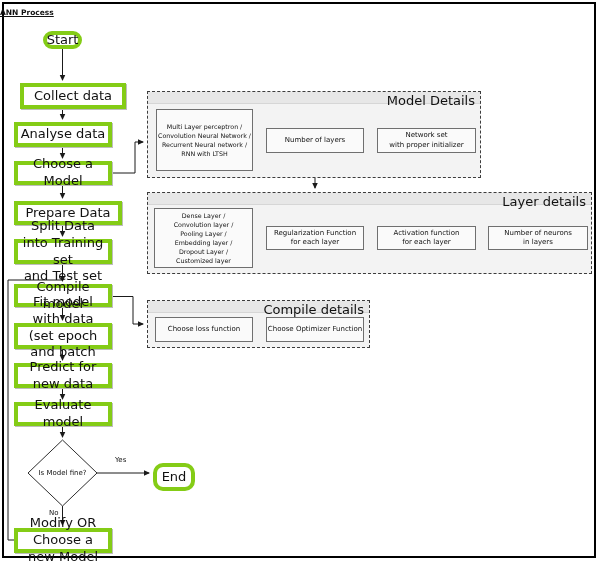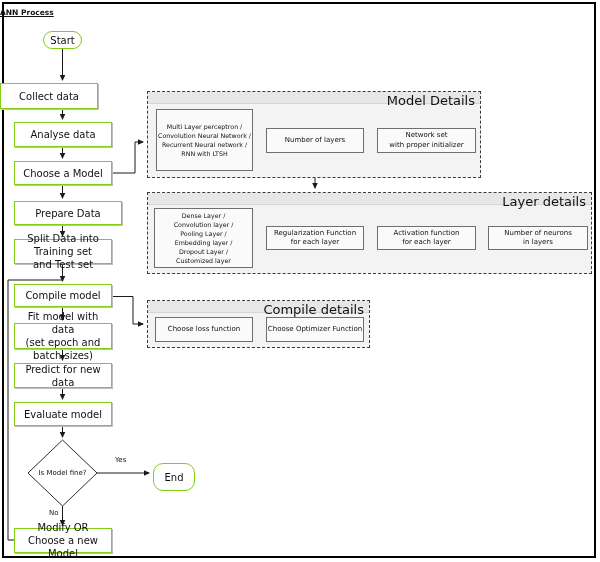--- a/index.html
+++ b/index.html
@@ -12,22 +12,22 @@
     position:absolute; left:2px; top:2px; width:594px; height:556px;
     border:2px solid #000; box-sizing:border-box;
   }
   .page-title {
     position:absolute; top:8px; left:0; width:542px; 
     font-size:7.5px; font-weight:bold; text-decoration:underline;
   }
   svg.wires { position:absolute; left:0; top:0; }
   .node {
     position:absolute; box-sizing:border-box; background:#ffffff;
-    border:1px solid #84cc16; display:flex; align-items:center; justify-content:center;
-    text-align:center; font-size:10px; line-height:1.3; white-space:pre-line;
+    border:4px solid #84cc16; display:flex; align-items:center; justify-content:center;
+    text-align:center; font-size:13px; line-height:1.3; white-space:pre-line;
     box-shadow:1px 1px 0 #bdbdbd;
   }
   .term { border-radius:10px; box-shadow:none; }
   .container {
     position:absolute; box-sizing:border-box; background:#f3f3f3;
     border:1px dashed #3c3c3c;
   }
   .container-header {
     position:absolute; left:0; right:0; top:0; height:11px;
     background:#e7e7e7; border-bottom:1px solid #d6d6d6;
@@ -111,21 +111,21 @@
 in layers</div>
 
 <div class="container" style="left:147px;top:300px;width:223px;height:48px">
   <div class="container-header"></div>
   <div class="container-title">Compile details</div>
 </div>
 <div class="inner" style="left:155px;top:317px;width:98px;height:25px">Choose loss function</div>
 <div class="inner" style="left:266px;top:317px;width:98px;height:25px">Choose Optimizer Function</div>
 
 <div class="node term" style="left:43px;top:31px;width:39px;height:18px">Start</div>
-<div class="node" style="left:0;top:83px;width:98px;height:26px">Collect data</div>
+<div class="node" style="left:20px;top:83px;width:106px;height:26px">Collect data</div>
 <div class="node" style="left:14px;top:122px;width:98px;height:25px">Analyse data</div>
 <div class="node" style="left:14px;top:161px;width:98px;height:24px">Choose a Model</div>
 <div class="node" style="left:14px;top:201px;width:108px;height:24px">Prepare Data</div>
 <div class="node" style="left:14px;top:239px;width:98px;height:25px">Split Data into Training set
 and Test set</div>
 <div class="node" style="left:14px;top:284px;width:98px;height:23px">Compile model</div>
 <div class="node" style="left:14px;top:323px;width:98px;height:26px">Fit model with data
 (set epoch and batch sizes)</div>
 <div class="node" style="left:14px;top:363px;width:98px;height:25px">Predict for new data</div>
 <div class="node" style="left:14px;top:402px;width:98px;height:24px">Evaluate model</div>

